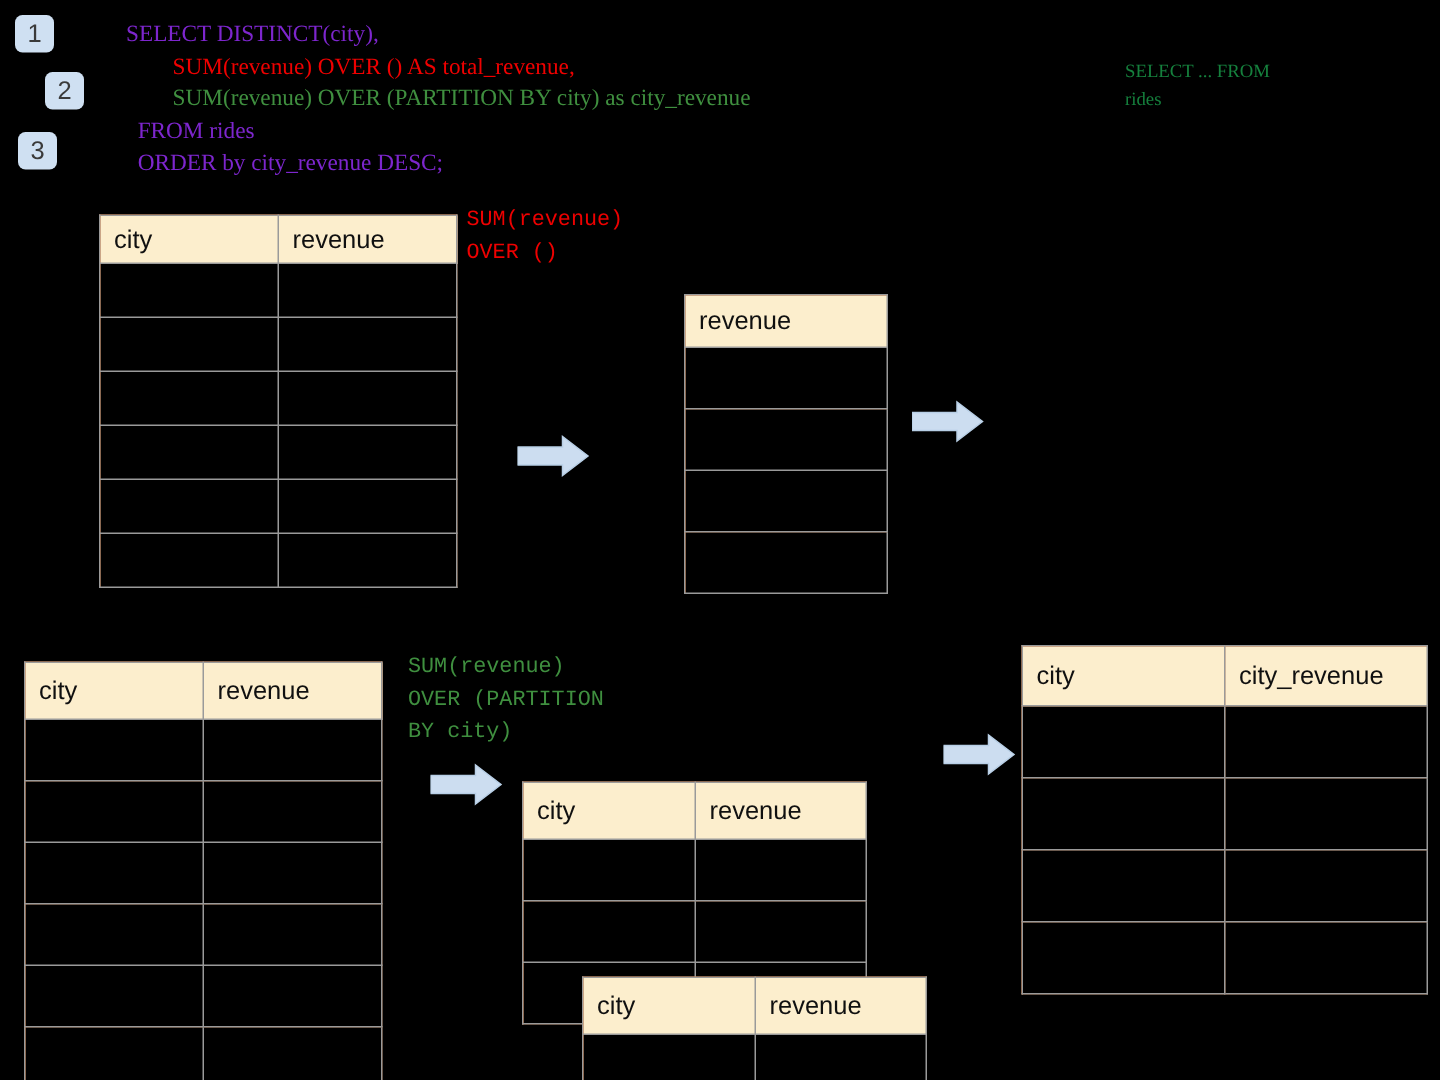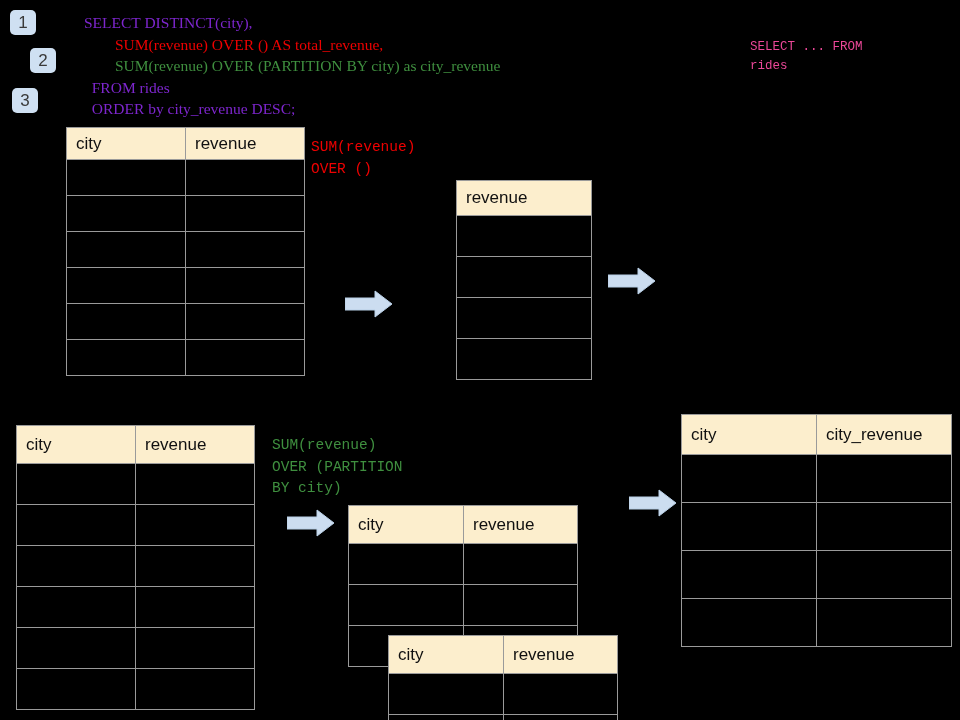--- a/index.html
+++ b/index.html
@@ -39,42 +39,43 @@
     white-space: pre;
     letter-spacing: 0px;
   }
   .sql-line { display: block; white-space: pre; }
   .c-purple { color: #7d26cd; }
   .c-red    { color: #ee0000; }
   .c-green  { color: #3f8f3f; }
 
   .sidenote {
     position: absolute;
-    font-family: Liberation Mono, monospace;
+    font-family: Liberation Serif, serif;
     font-size: 12.5px;
     line-height: 19px;
     white-space: pre;
-    color: #ec4899;
+    color: #15803d;
   }
 
   
   .annot {
     position: absolute;
     font-family: "Liberation Mono", monospace;
     font-size: 14.5px;
     line-height: 21.5px;
     white-space: pre;
   }
 
   
   .tbl {
     position: absolute;
     border-collapse: collapse;
     table-layout: fixed;
     background: #f97316;
+    margin-top: 16px;
   }
   .tbl th, .tbl td {
     border: 1px solid #9a9a9a;
     padding: 0;
     margin: 0;
   }
   .tbl th {
     background: #fceecd;
     color: #101010;
     font-family: "Liberation Sans", sans-serif;

